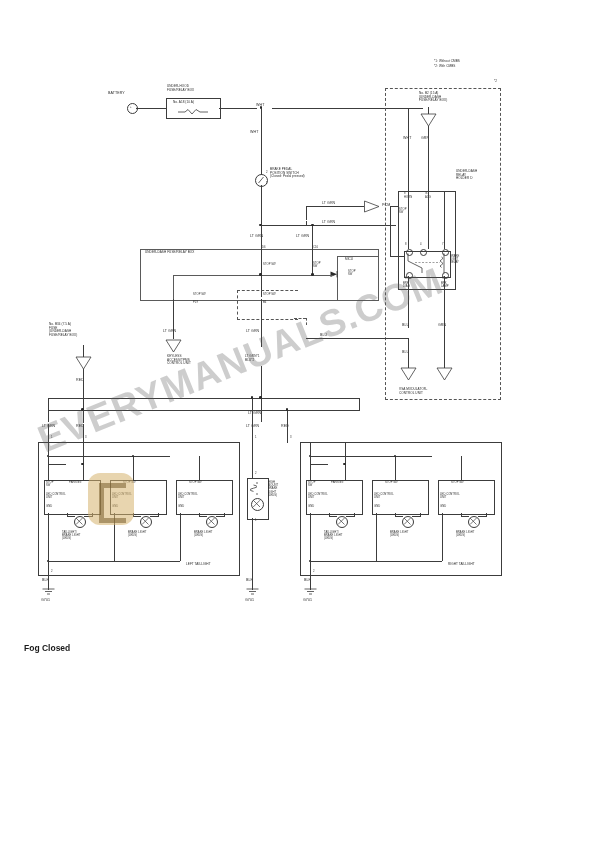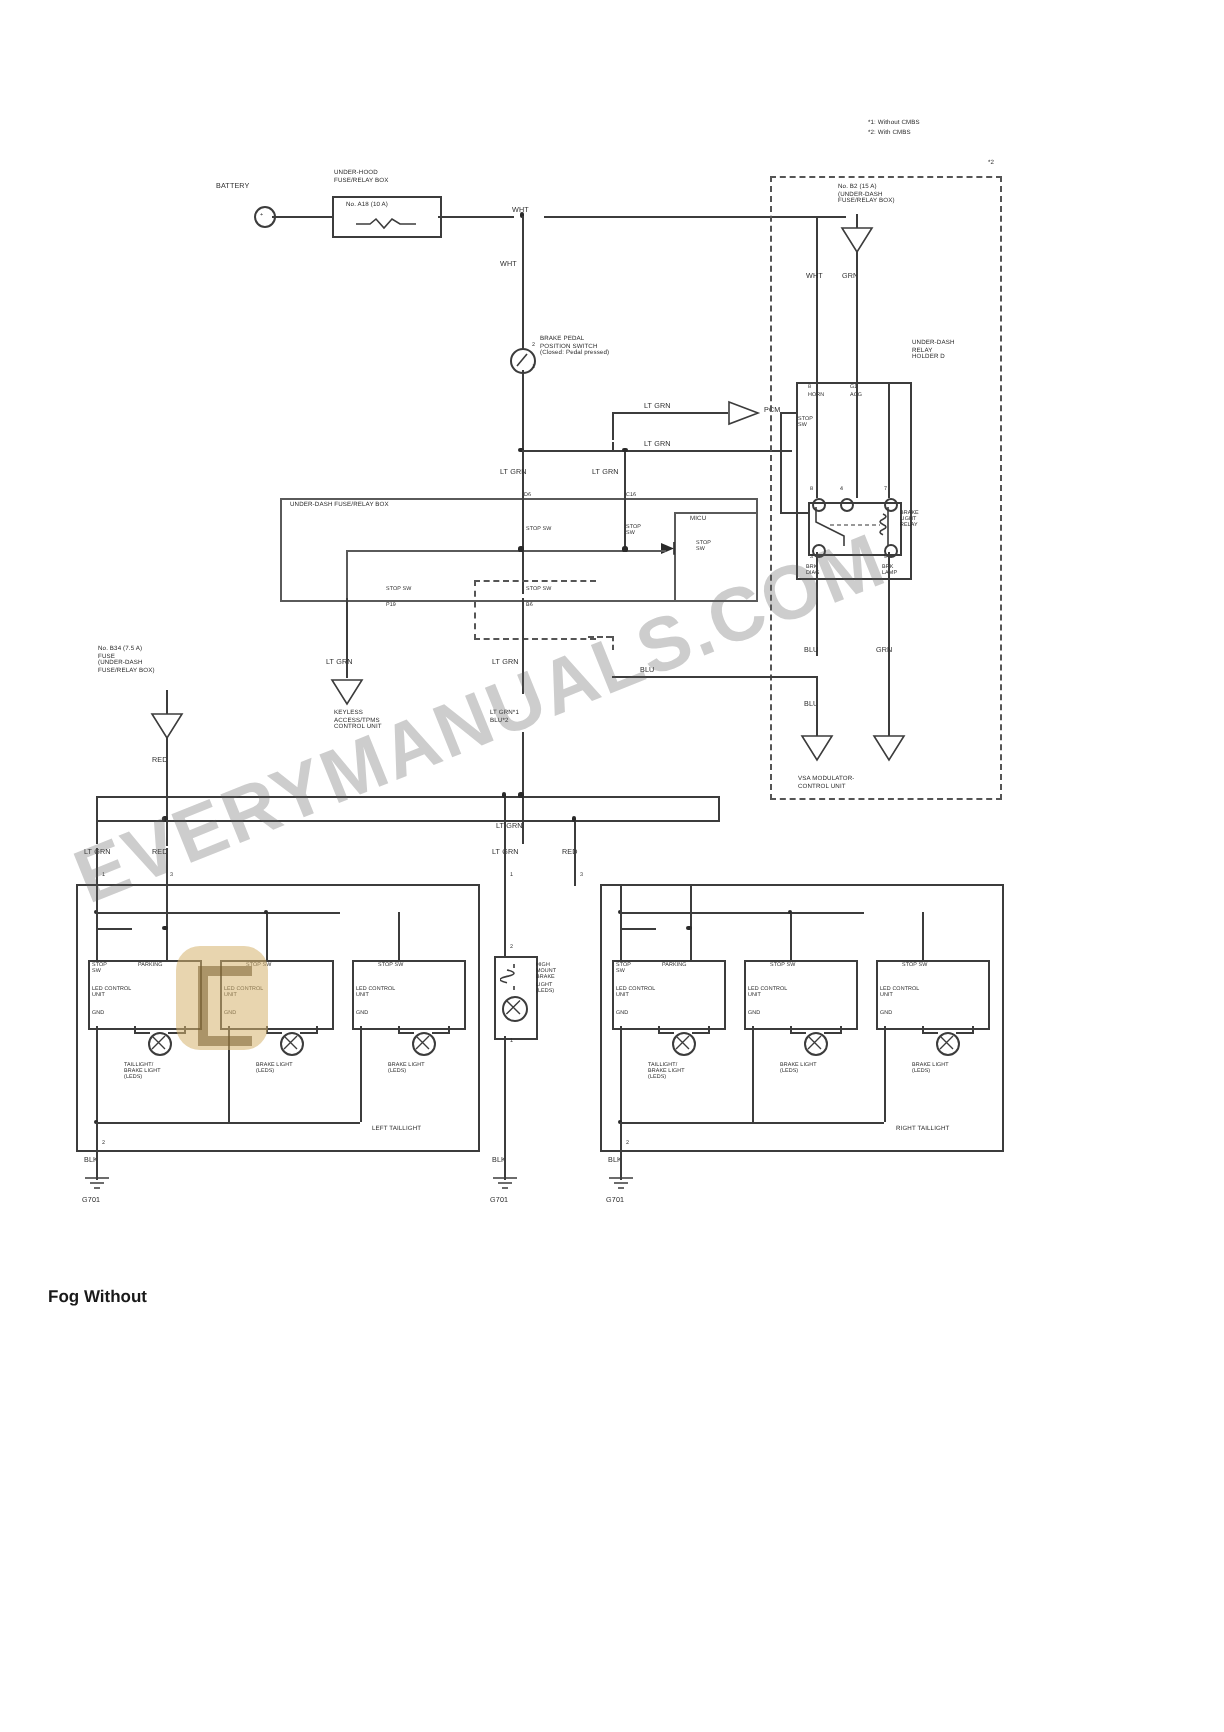--- a/index.html
+++ b/index.html
@@ -445,15 +445,15 @@
   <svg style="position:absolute;left:302px;top:588px;" width="17" height="9">
     <path d="M2.5,1 L14.5,1 M5,3.5 L12,3.5 M7,6 L10,6" stroke="#3c3c3c" stroke-width=".8"></path>
   </svg>
   <div class="lbl" style="left:303px;top:598px;">G701</div>
 
   <div class="wm">
     <div class="wmtxt">EVERYMANUALS.COM</div>
   </div>
   <div class="wmlogo"></div>
 
-  <div class="cap" style="left:24px;top:643px;">Fog Without</div>
+  <div class="cap" style="left:24px;top:643px;">Fog Closed</div>
 
 </div>
 
 </body></html>

